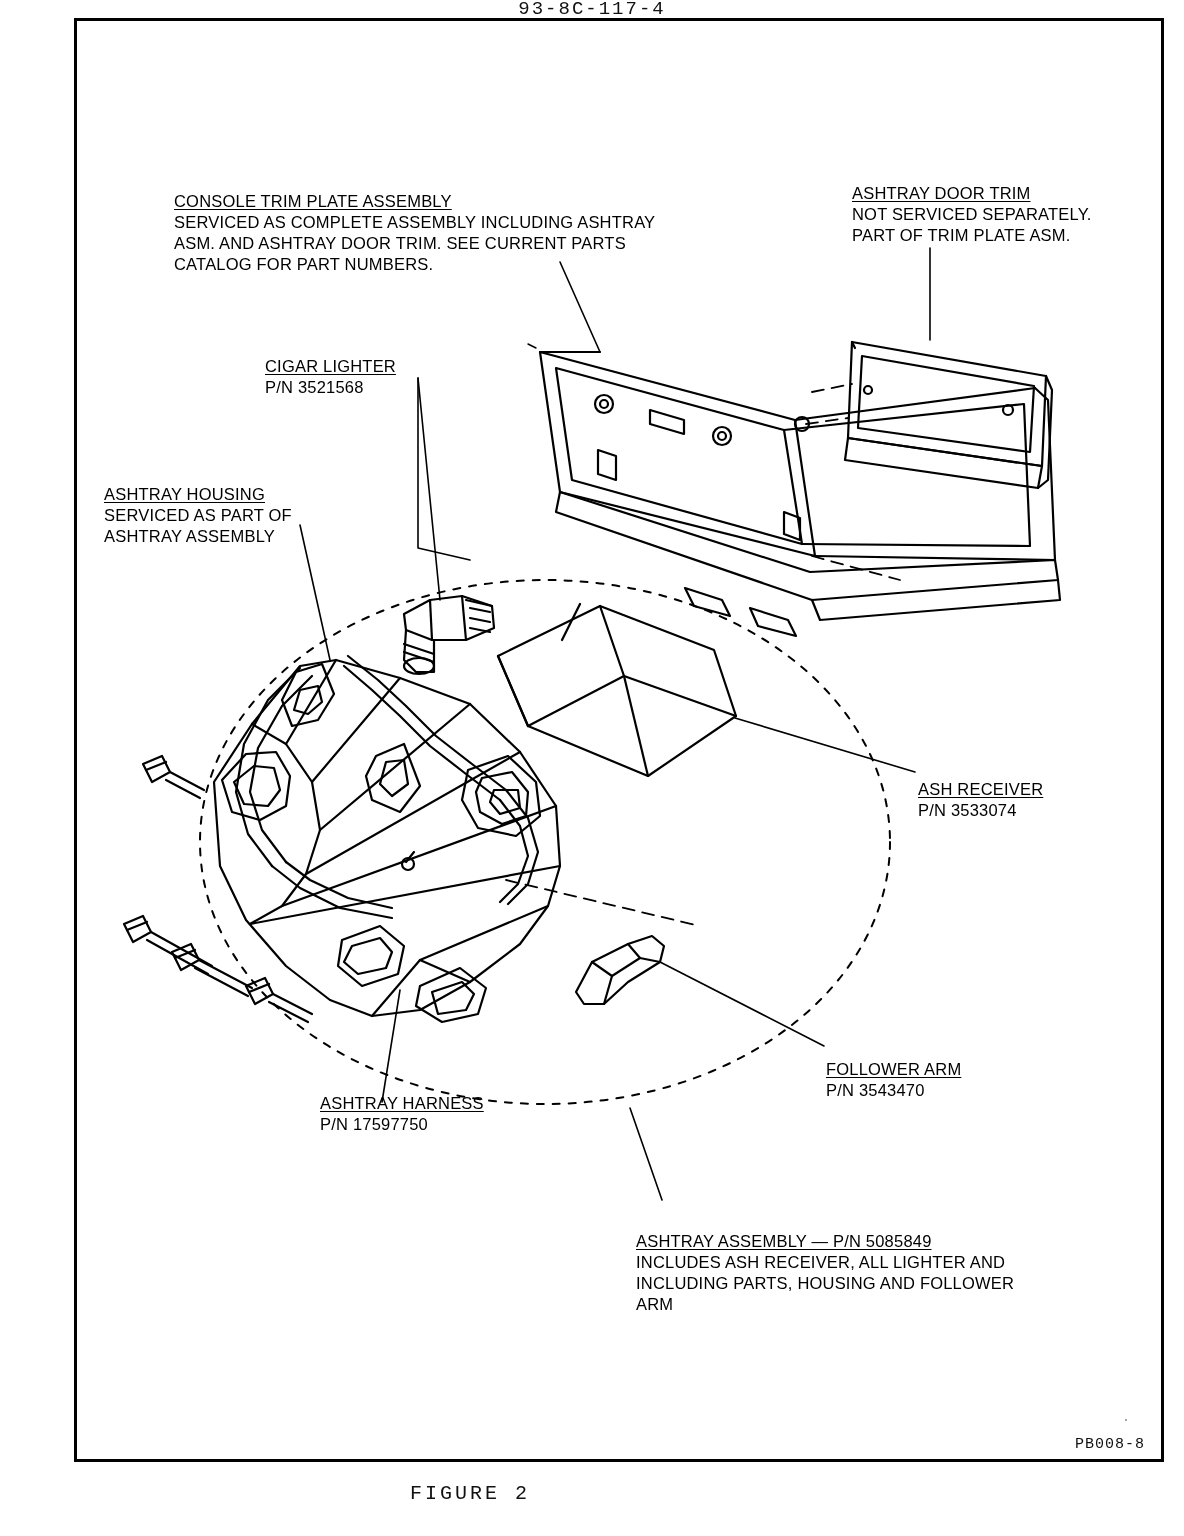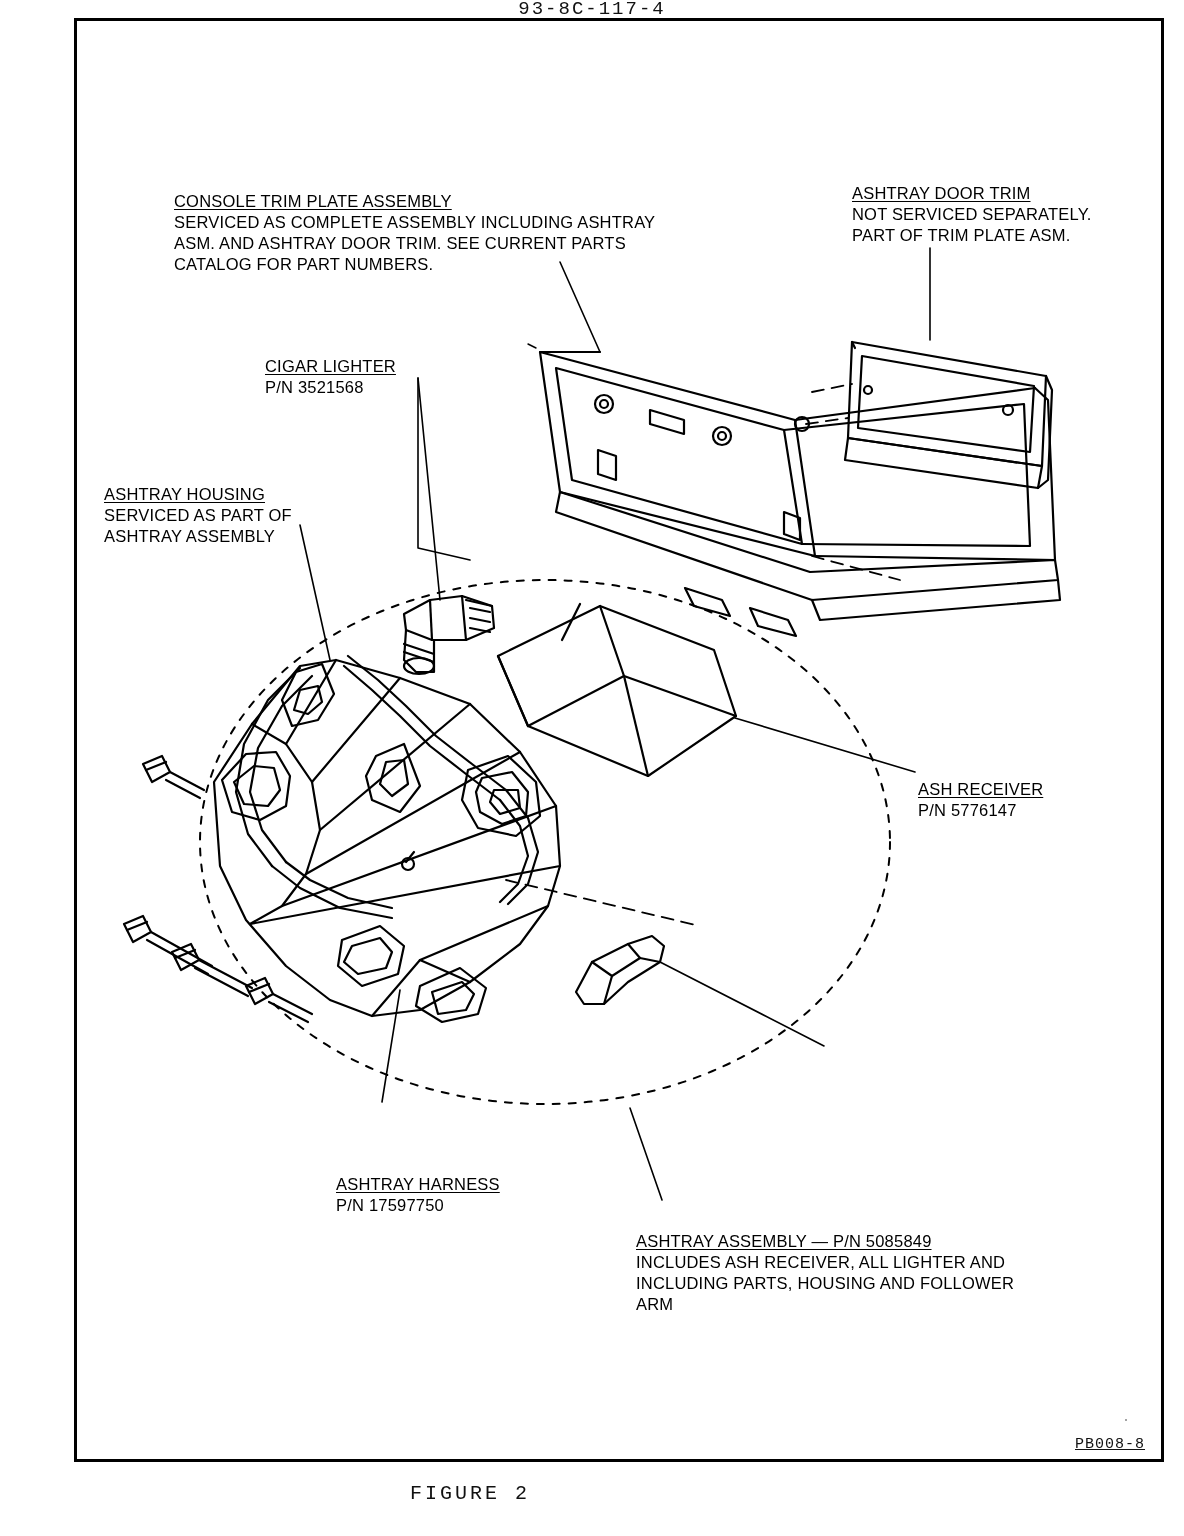--- a/index.html
+++ b/index.html
@@ -45,21 +45,20 @@
     color: #111;
   }
   .sheet-code {
     position: absolute;
     left: 1075px;
     top: 1436px;
     font-family: "Liberation Mono", monospace;
     font-size: 15px;
     letter-spacing: 1px;
     color: #111;
-    text-decoration: underline;
   }
 
   
   .border-box {
     position: absolute;
     left: 74px;
     top: 18px;
     width: 1090px;
     height: 1444px;
     border: 3px solid #000;
@@ -86,21 +85,21 @@
     white-space: pre-line;
   }
 
   
   #callout-console   { left: 174px; top: 170px;  width: 560px; }
   #callout-doortrim  { left: 852px; top: 162px;  width: 300px; }
   #callout-lighter   { left: 265px; top: 335px;  width: 260px; }
   #callout-housing   { left: 104px; top: 463px;  width: 260px; }
   #callout-receiver  { left: 918px; top: 758px;  width: 250px; }
   #callout-follower  { left: 826px; top: 1038px; width: 250px; }
-  #callout-harness   { left: 320px; top: 1153px; width: 300px; margin-left: 16px; }
+  #callout-harness   { left: 320px; top: 1072px; width: 300px; }
   #callout-assembly  { left: 636px; top: 1210px; width: 470px; }
 
   svg.art {
     position: absolute;
     left: 0;
     top: 0;
     width: 1184px;
     height: 1536px;
     pointer-events: none;
   }
@@ -298,23 +297,27 @@
   </div>
 
   <div class="callout" id="callout-housing">
     <span class="hdr">ASHTRAY HOUSING</span>
     <span class="body">SERVICED AS PART OF
 ASHTRAY ASSEMBLY</span>
   </div>
 
   <div class="callout" id="callout-receiver">
     <span class="hdr">ASH RECEIVER</span>
-    <span class="body">P/N 5776147</span>
-  </div>
-
+    <span class="body">P/N 3533074</span>
+  </div>
+
+  <div class="callout" id="callout-follower">
+    <span class="hdr">FOLLOWER ARM</span>
+    <span class="body">P/N 3543470</span>
+  </div>
 
   <div class="callout" id="callout-harness">
     <span class="hdr">ASHTRAY HARNESS</span>
     <span class="body">P/N 17597750</span>
   </div>
 
   <div class="callout" id="callout-assembly">
     <span class="hdr">ASHTRAY ASSEMBLY — P/N 5085849</span>
     <span class="body">INCLUDES ASH RECEIVER, ALL LIGHTER AND
 INCLUDING PARTS, HOUSING AND FOLLOWER

